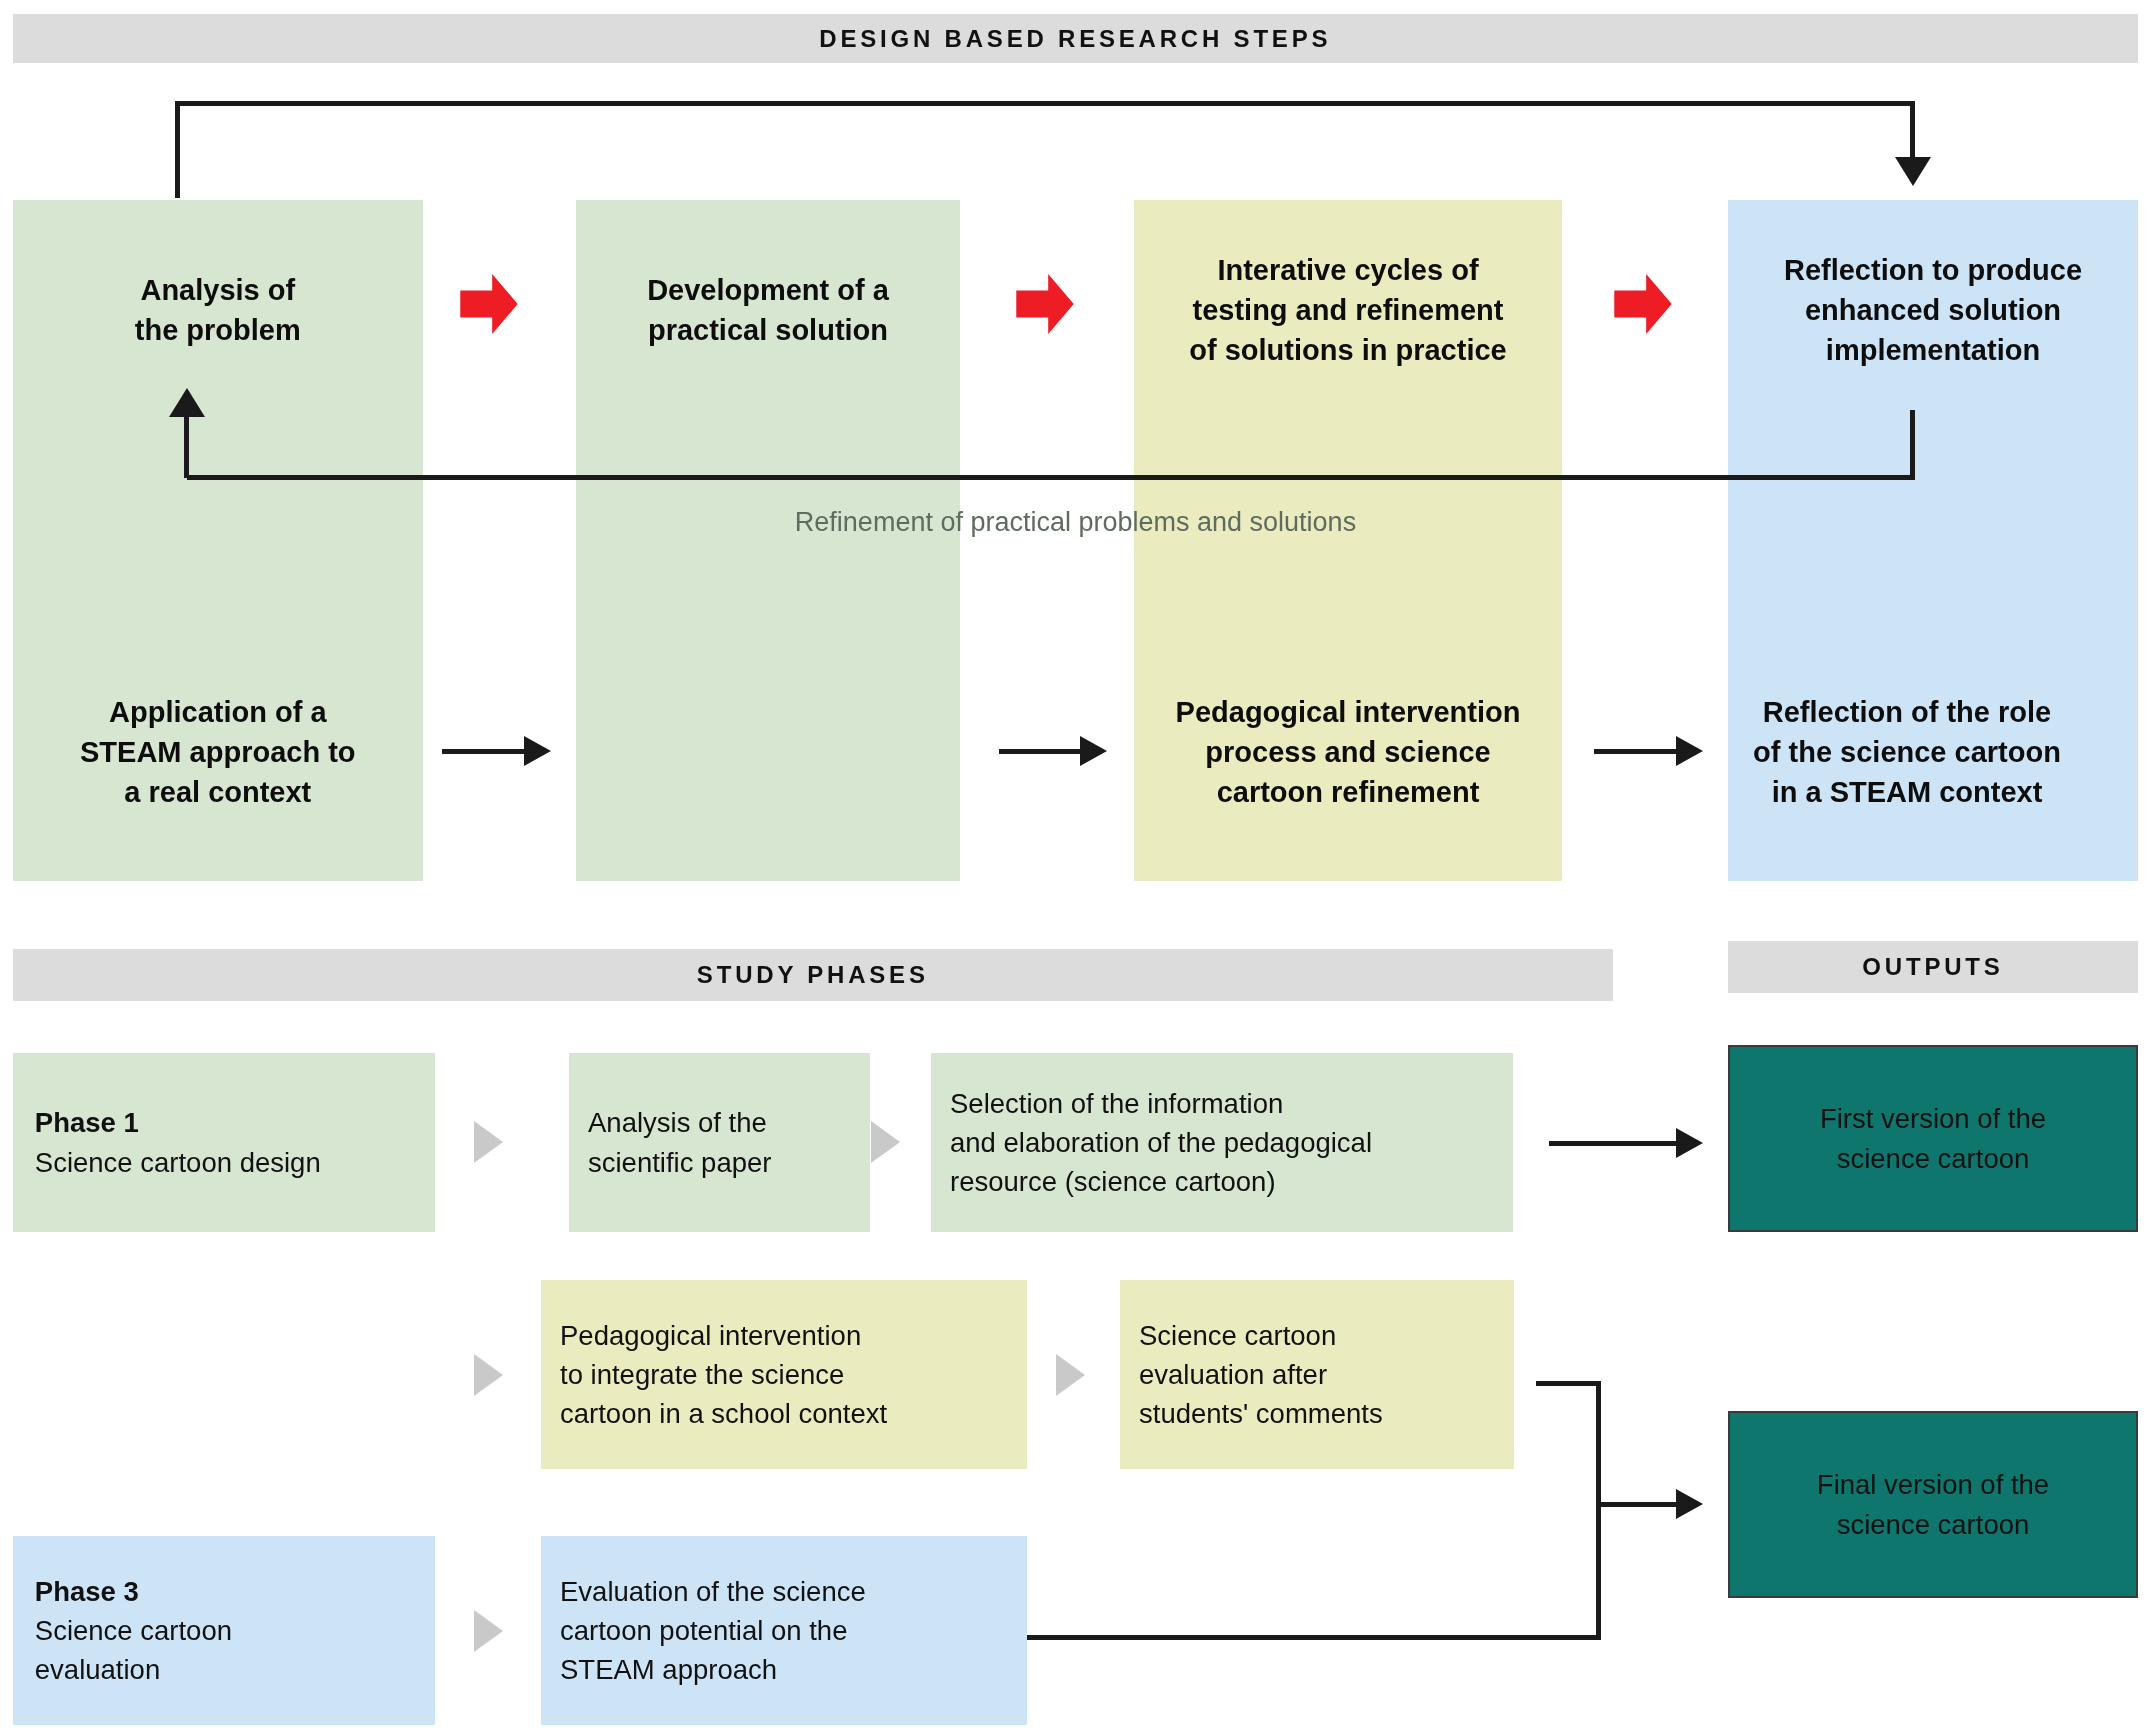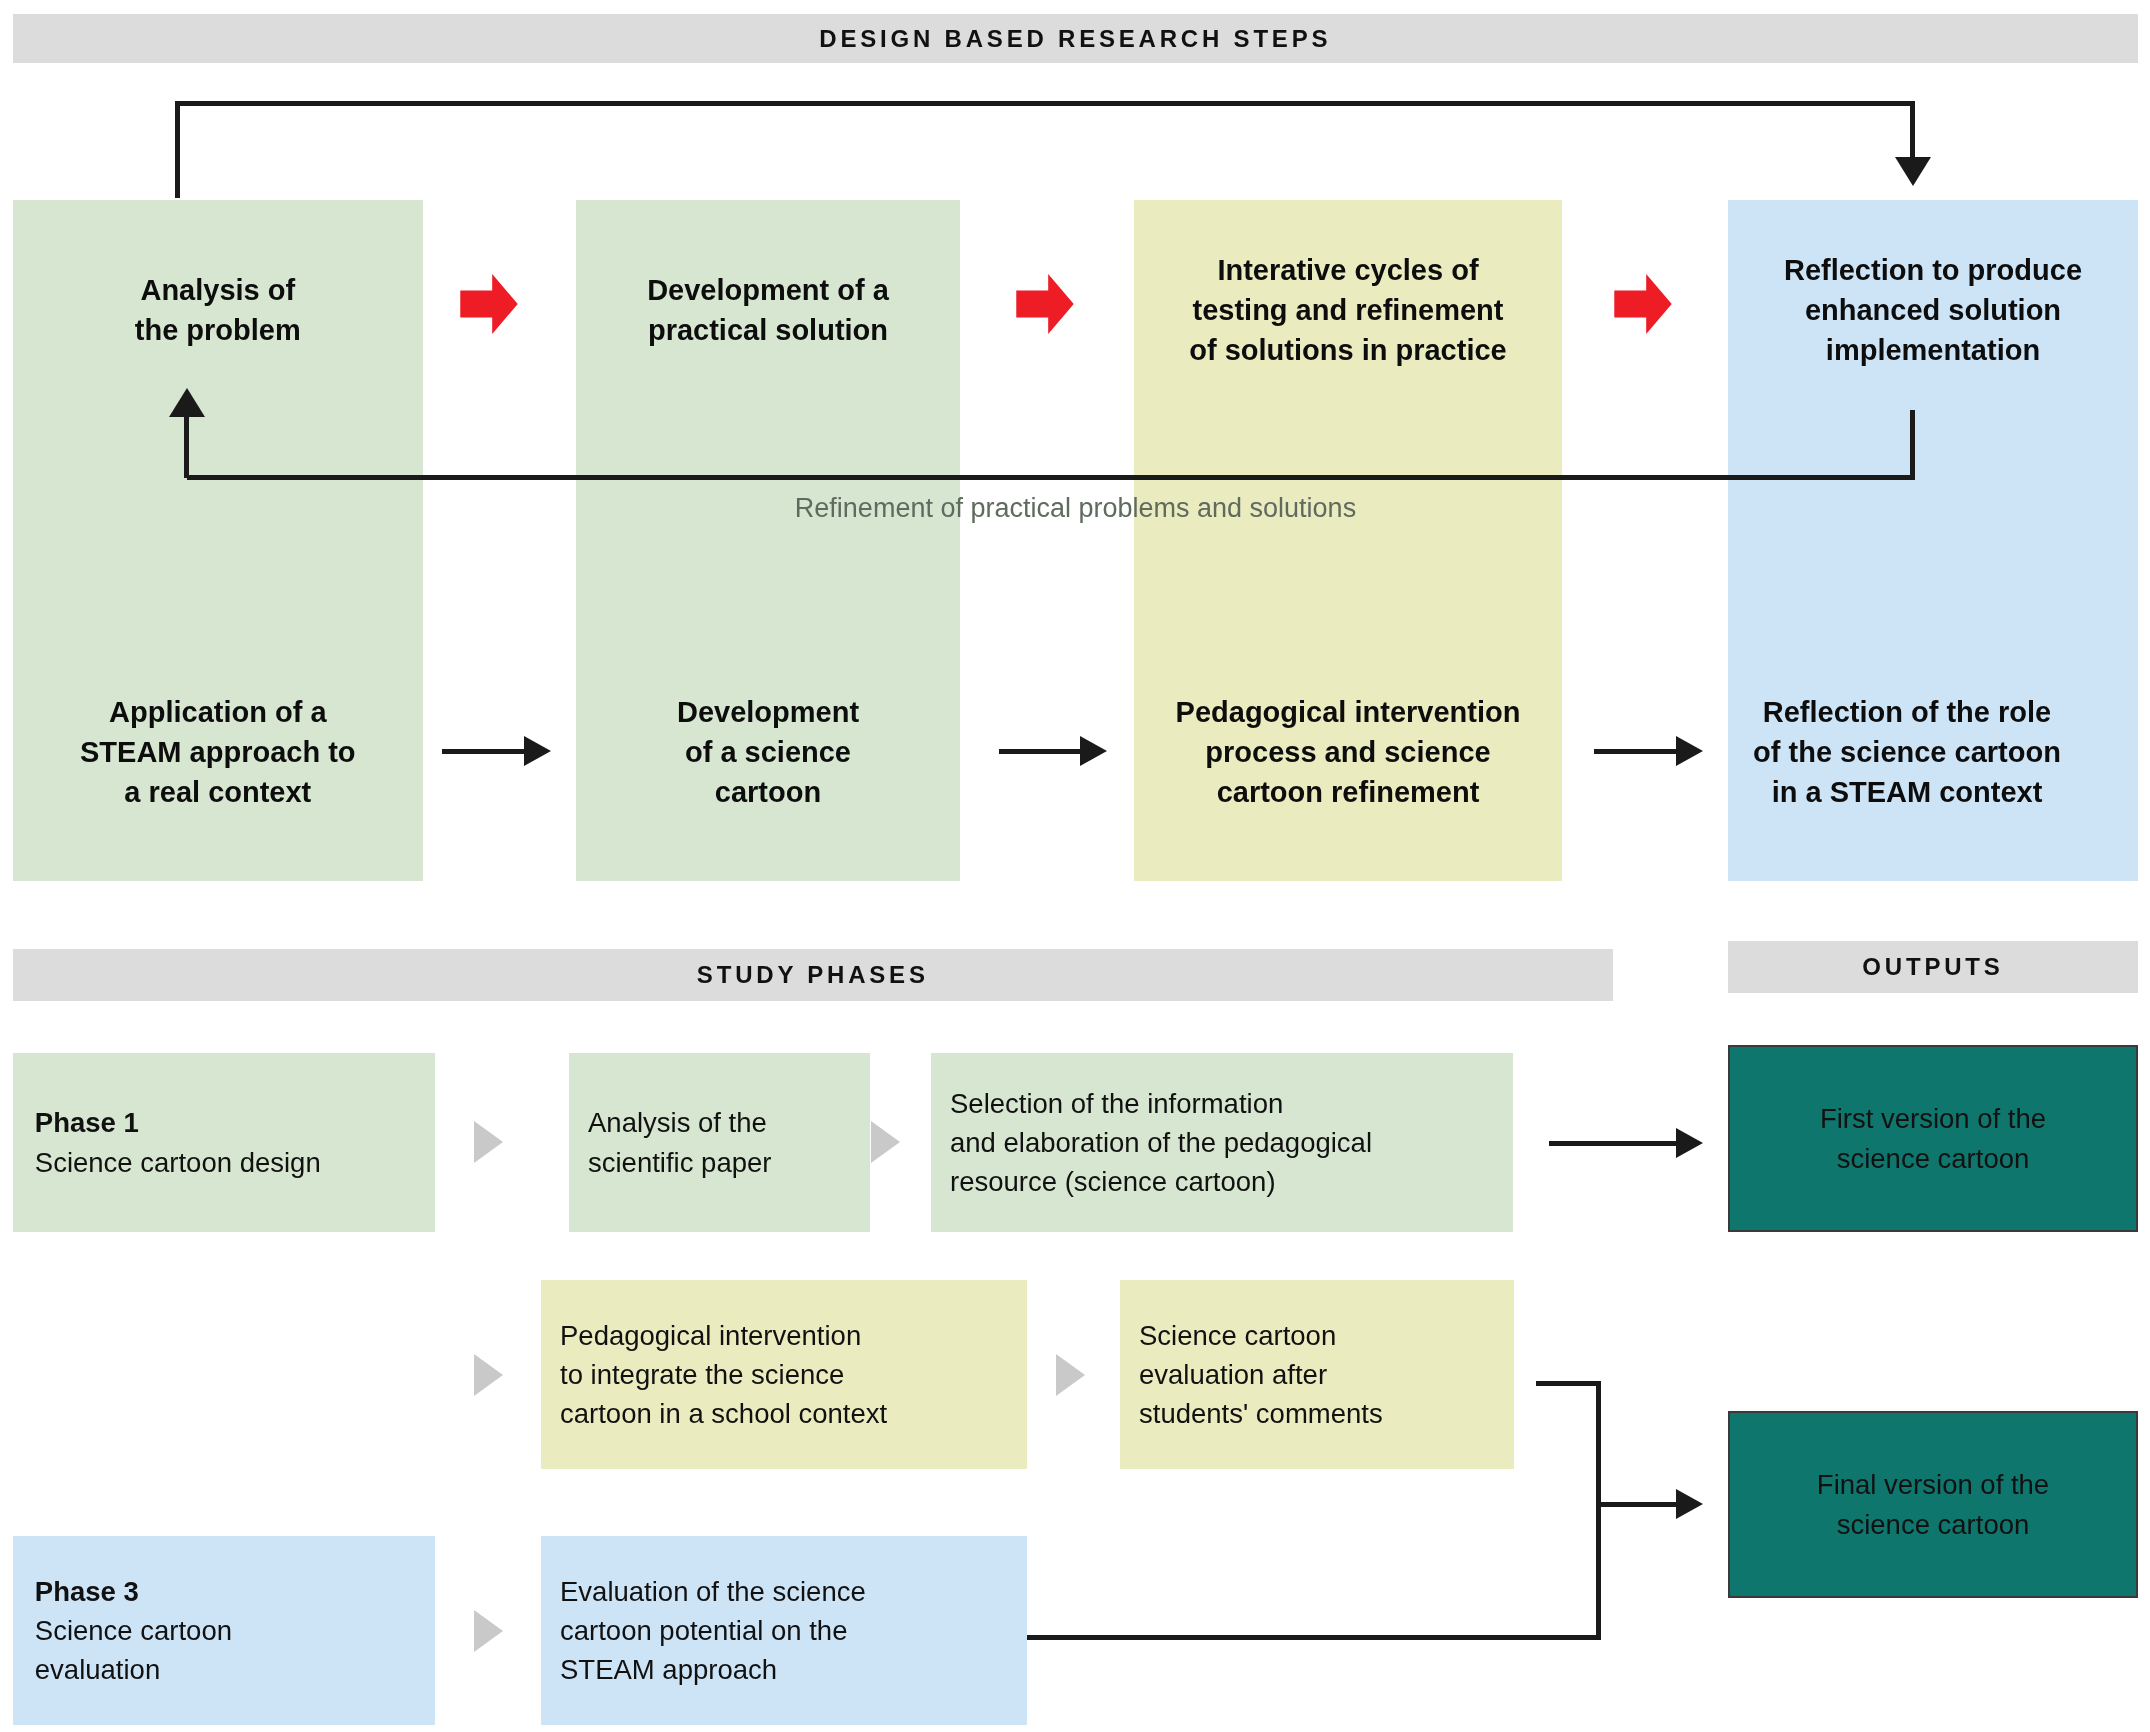--- a/index.html
+++ b/index.html
@@ -33,21 +33,21 @@
 
   
   .rowtxt{
     font-weight:bold;font-size:29px;line-height:1.38;color:#0d0d0d;
     text-align:center;white-space:pre-line;
     display:flex;align-items:center;justify-content:center;
   }
 
   .refine{
     font-size:27px;color:#5f6b5f;text-align:center;
-    display:flex;align-items:flex-start;justify-content:center;white-space:pre-line;
+    display:flex;align-items:flex-end;justify-content:center;white-space:pre-line;
   }
 
   
   .pbox{display:flex;align-items:center;}
   .pbox .ptxt{
     font-size:27.5px;line-height:1.42;color:#111;padding-left:22px;
     white-space:pre-line;
   }
   .pbox .ptxt b{font-weight:bold;}
   .pbox.center .ptxt{padding-left:19px;padding-right:14px;}
@@ -130,25 +130,20 @@
 
   <div class="abs refine" style="left:512px;top:493px;width:1127px;height:45px;">
     <span>Refinement of practical problems and solutions</span>
   </div>
 
   <div class="abs rowtxt" style="left:12.8px;top:672px;width:410px;height:160px;">
     <span>Application of a
 STEAM approach to
 a real context</span>
   </div>
-  <div class="abs rowtxt" style="left:576px;top:672px;width:384px;height:160px;">
-    <span>Development
-of a science
-cartoon</span>
-  </div>
   <div class="abs rowtxt" style="left:1134px;top:672px;width:428px;height:160px;">
     <span>Pedagogical intervention
 process and science
 cartoon refinement</span>
   </div>
   <div class="abs rowtxt" style="left:1728px;top:672px;width:358px;height:160px;">
     <span>Reflection of the role
 of the science cartoon
 in a STEAM context</span>
   </div>

